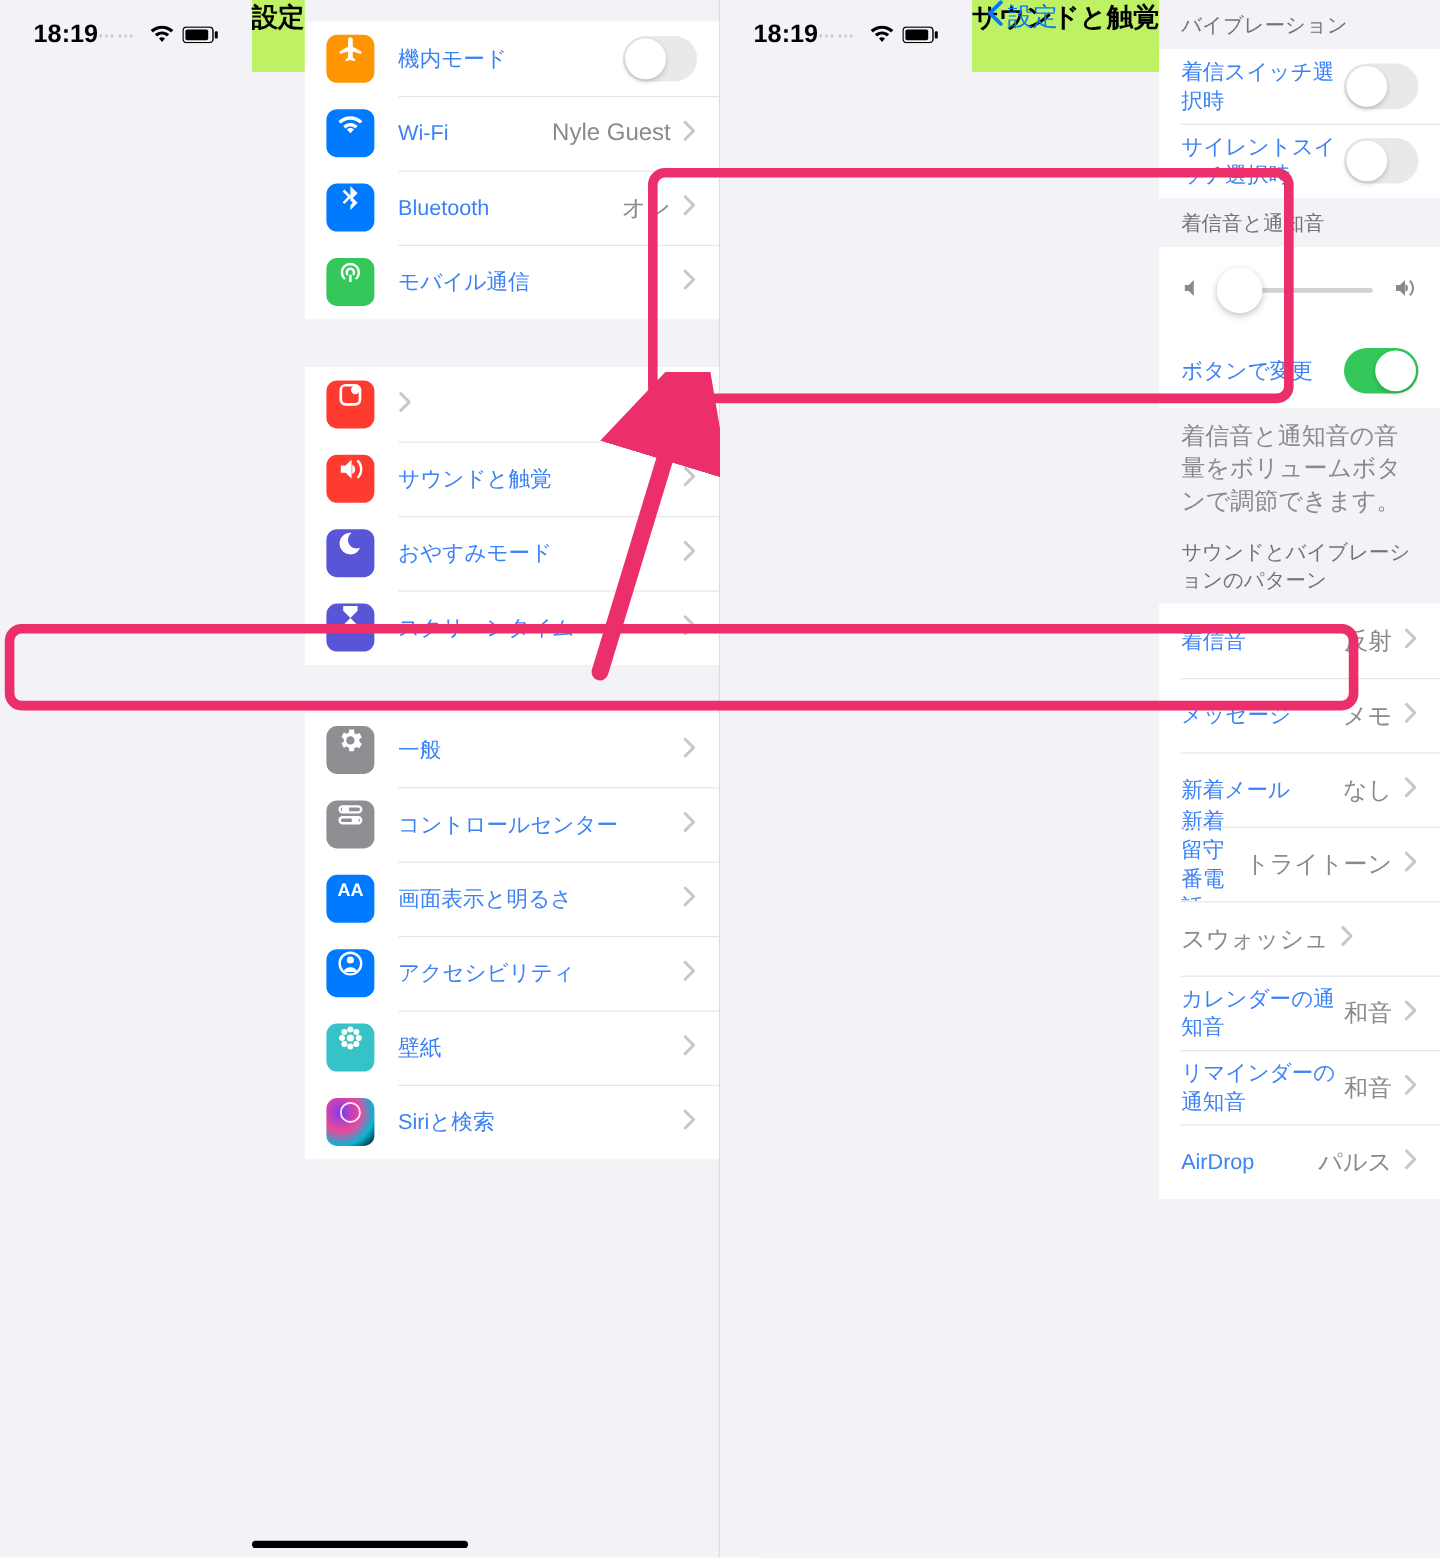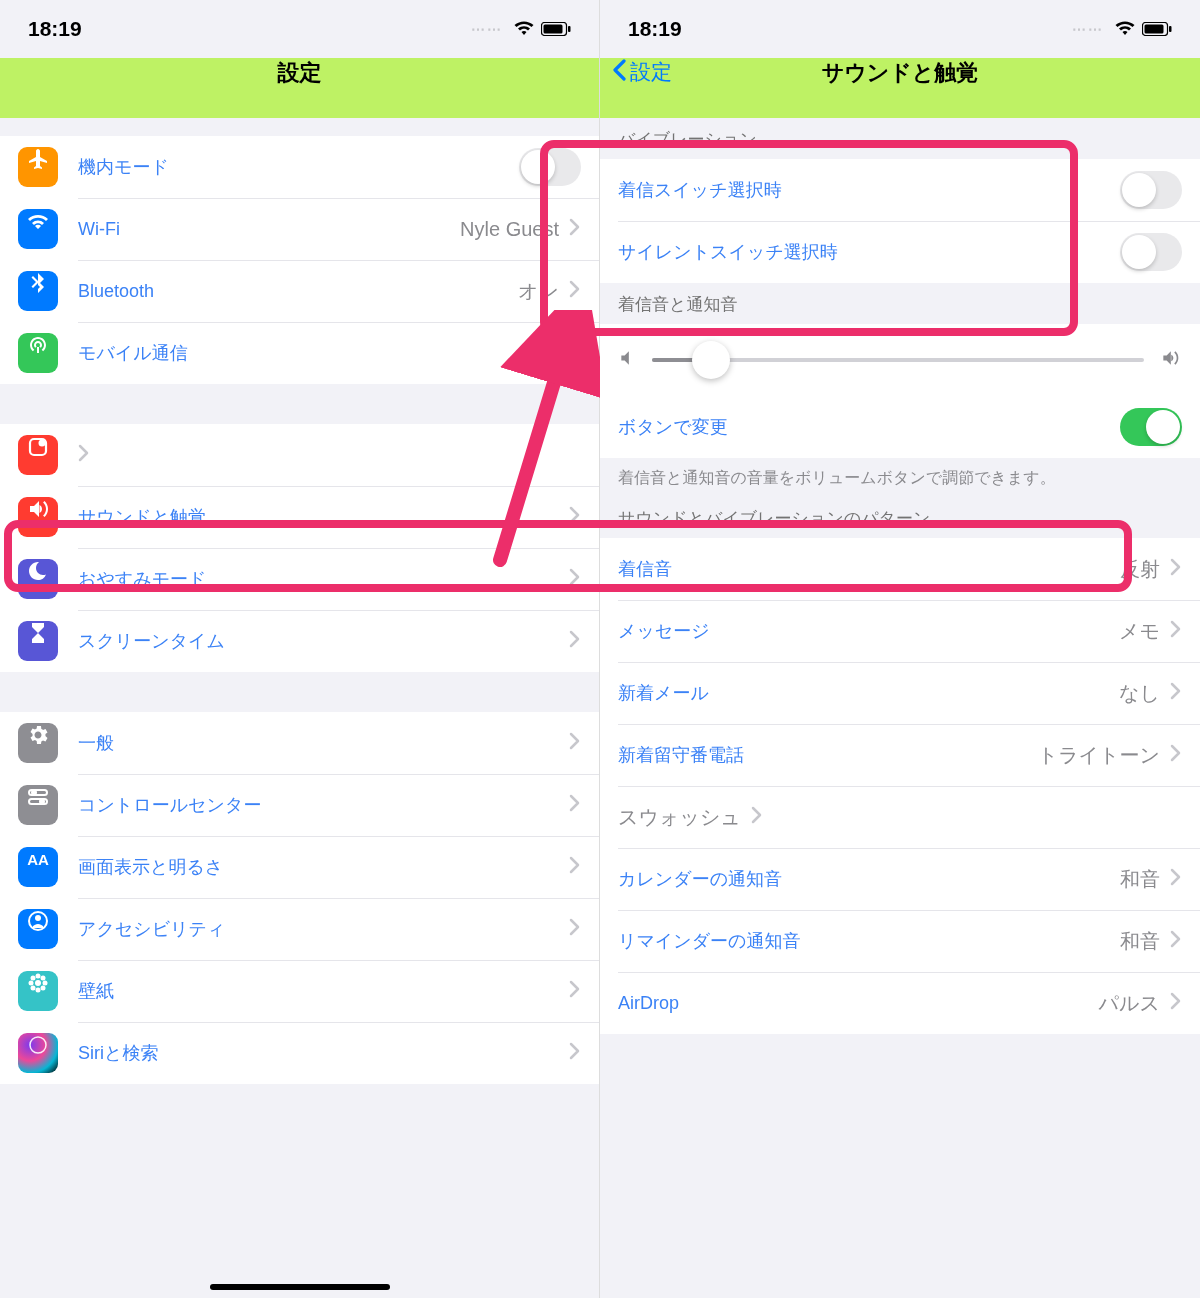--- a/index.html
+++ b/index.html
@@ -1,31 +1,31 @@
 <!DOCTYPE html>
 <html><head>
   <meta charset="utf-8">
   <style>
     * { margin: 0; padding: 0; box-sizing: border-box; font-family: -apple-system, "Hiragino Sans", sans-serif; -webkit-font-smoothing: antialiased; }
     body { background: #fff; display: flex; width: 1200px; height: 1298px; overflow: hidden; }
-    .screen { width: 50%; background: #f2f2f7; display: flex; flex-direction: column; position: relative; }
+    .screen { width: 50%; background: #f2f2f7; display: flex; flex-direction: row; position: relative; }
     .screen.left { border-right: 1px solid #ddd; }
     .status-bar { height: 58px; display: flex; align-items: center; justify-content: space-between; padding: 0 28px; background: #f2f2f7; font-size: 21px; font-weight: 600; }
     .status-right { display: flex; align-items: center; gap: 6px; }
     .dots { color: #c7c7cc; letter-spacing: 2px; font-size: 14px; margin-right: 4px; }
     .wifi-ic svg, .batt-ic svg { display: block; }
     .nav-bar { height: 60px; display: flex; align-items: flex-start; justify-content: center; position: relative; background: #bef264; }
     .nav-title { font-size: 22px; font-weight: 600; }
     .back-btn { position: absolute; left: 12px; display: flex; align-items: center; color: #007aff; font-size: 21px; }
     .back-chev { margin-right: 2px; }
     .content { flex: 1; overflow: hidden; }
     .spacer { height: 18px; }
     .group { background: #fff; }
     .section-header { padding: 10px 18px 8px; font-size: 17px; color: #737373; background: #f2f2f7; }
-    .section-footer { padding: 10px 18px 8px; font-size: 16px; color: #8a8a8e; background: #f2f2f7; }
+    .section-footer { padding: 10px 18px 8px; font-size: 20px; color: #8a8a8e; background: #f2f2f7; }
     .row { display: flex; align-items: center; height: 62px; padding: 0 18px; background: #fff; position: relative; }
     .row + .row::before { content: ""; position: absolute; top: 0; left: 78px; right: 0; height: 1px; background: #e5e5ea; }
     .screen.right .row + .row::before { left: 18px; }
     .icon-box { width: 40px; height: 40px; border-radius: 9px; display: flex; align-items: flex-start; justify-content: center; margin-right: 20px; flex-shrink: 0; color: #fff; }
     .row-label { font-size: 18px; color: #3b82f6; flex: 1; }
     .row-value { font-size: 20px; color: #8a8a8e; margin-right: 10px; }
     .chev { color: #c7c7cc; }
     .toggle { width: 62px; height: 38px; background: #e9e9eb; border-radius: 19px; position: relative; flex-shrink: 0; }
     .toggle.on { background: #34c759; }
     .toggle .knob { position: absolute; width: 34px; height: 34px; background: #fff; border-radius: 50%; top: 2px; left: 2px; box-shadow: 0 2px 4px rgba(0,0,0,0.2); }

